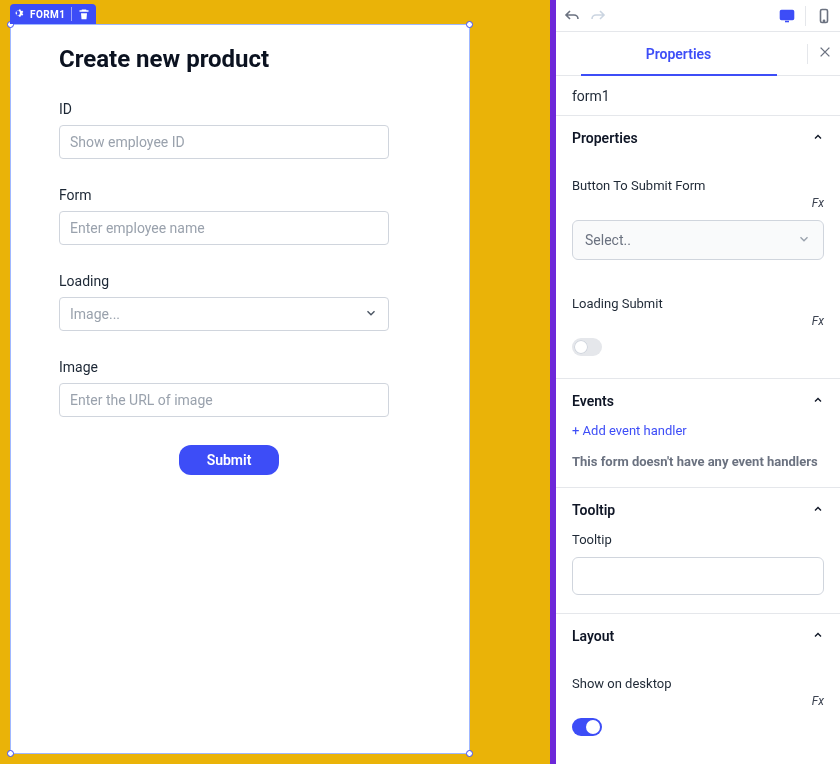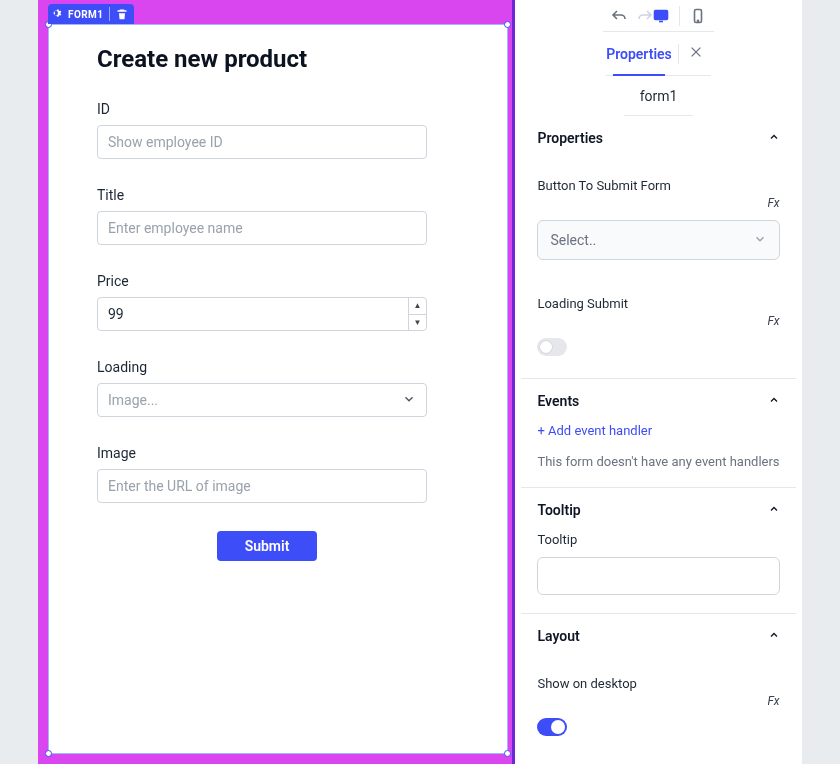--- a/index.html
+++ b/index.html
@@ -1,17 +1,17 @@
 <!DOCTYPE html>
 <html><head>
 <meta charset="utf-8">
 <style>
   * { box-sizing: border-box; }
   html, body { margin:0; padding:0; font-family: -apple-system, BlinkMacSystemFont, "Segoe UI", Roboto, Arial, sans-serif; background:#e9ecef; color:#1f2936; height:100%; }
-  .app { width:764px; height:764px; display:flex; position:relative; overflow:hidden; margin:auto; background:#d946ef;}
+  .app { width:840px; height:764px; display:flex; position:relative; overflow:hidden; margin:auto; background:#eab308;}
   
   .canvas-area { flex: 1 1 auto; position:relative; padding:4px 4px 4px 4px; }
   .component-chip {
     position:absolute; top:4px; left:10px; height:20px; display:flex; align-items:center;
     background:#3d4df7; color:#fff; font-size:10px; font-weight:700; letter-spacing:0.4px;
     border-radius:4px 4px 0 0; padding:0 6px 0 4px; z-index:5;
   }
   .chip-gear { width:12px; height:12px; display:inline-flex; align-items:center; justify-content:center; margin-right:4px;}
   .chip-gear svg { fill:#fff; }
   .chip-sep { width:1px; height:14px; background:rgba(255,255,255,0.5); margin:0 6px; }
@@ -44,27 +44,27 @@
   .fld-input.empty, .fld-select.empty { color:#9aa2ad; }
   .fld-number { justify-content:space-between; padding-right:0; color:#1c2735;}
   .step-col { width:18px; border-left:1px solid #d0d5dd; display:flex; flex-direction:column; height:100%; }
   .step-btn { flex:1; display:flex; align-items:center; justify-content:center; font-size:8px; color:#444;}
   .step-btn + .step-btn { border-top:1px solid #d0d5dd; }
   .fld-select { justify-content:space-between;}
   .chev { font-size:14px; color:#666; }
 
   .submit-btn {
     display:block; margin:10px auto 0 auto; width:100px; height:30px; line-height:30px; text-align:center;
-    background:#3d4df7; color:#fff; font-size:14px; font-weight:600; border-radius:4px; margin-left:120px;
+    background:#3d4df7; color:#fff; font-size:14px; font-weight:600; border-radius:12px; margin-left:120px;
   }
 
   
   .inspector {
-    width:290px; min-width:290px; background:#ffffff; border-left:3px solid #6d28d9;
-    display:flex; flex-direction:column; height:100%;align-items:center;
+    width:290px; min-width:290px; background:#ffffff; border-left:6px solid #6d28d9;
+    display:flex; flex-direction:column; height:100%;
   }
   .top-toolbar {
     height:32px; display:flex; align-items:center; justify-content:space-between; padding:0 8px;
     border-bottom:1px solid #e5e7eb;
   }
   .tb-group { display:flex; align-items:center; gap:10px; }
   .ico { width:16px; height:16px; display:inline-flex; align-items:center; justify-content:center; }
   .ico svg { stroke:#6b7280; fill:none; stroke-width:1.6; }
   .ico.dim svg { stroke:#cbd5e1; }
   .ico.blue svg { stroke:#3d4df7; fill:#3d4df7; }
@@ -92,21 +92,21 @@
     width:100%; height:40px; border:1px solid #d0d5dd; border-radius:6px; display:flex; align-items:center;
     justify-content:space-between; padding:0 12px; font-size:14px; color:#6b7280; background:#f9fafb;
   }
   .toggle {
     width:30px; height:18px; border-radius:9px; background:#e5e7eb; position:relative; display:inline-block;
   }
   .toggle .knob { position:absolute; top:2px; left:2px; width:14px; height:14px; background:#fff; border-radius:50%; box-shadow:0 0 0 1px #d0d5dd inset;}
   .toggle.on { background:#3d4df7; }
   .toggle.on .knob { left:auto; right:2px; box-shadow:none;}
   .link-blue { color:#3d4df7; font-size:13px; cursor:pointer; }
-  .empty-note { font-size:13px; color:#6b7280; }
+  .empty-note { font-size:13px; color:#6b7280;font-weight:bold; }
 
   .text-input {
     width:100%; height:38px; border:1px solid #d0d5dd; border-radius:6px; background:#fff;
   }
 </style>
 </head>
 <body>
 
 <div class="app">
 
@@ -138,36 +138,26 @@
           <div class="form-title">Create new product</div>
 
           <div class="fld">
             <div class="fld-label">ID</div>
             <div class="fld-input empty">
               <span>Show employee ID</span>
             </div>
           </div>
 
           <div class="fld">
-            <div class="fld-label">Title</div>
+            <div class="fld-label">Form</div>
             <div class="fld-input empty">
               <span>Enter employee name</span>
             </div>
           </div>
 
-          <div class="fld">
-            <div class="fld-label">Price</div>
-            <div class="fld-number">
-              <span>99</span>
-              <div class="step-col">
-                <div class="step-btn">▲</div>
-                <div class="step-btn">▼</div>
-              </div>
-            </div>
-          </div>
 
           <div class="fld">
             <div class="fld-label">Loading</div>
             <div class="fld-select empty">
               <span>Image...</span>
               <span class="chev">
                 <svg width="14" height="14" viewBox="0 0 16 16" fill="none" stroke="#4b5563" stroke-width="1.6">
                     <path d="M4 6l4 4 4-4"></path>
                   </svg>
               </span>

